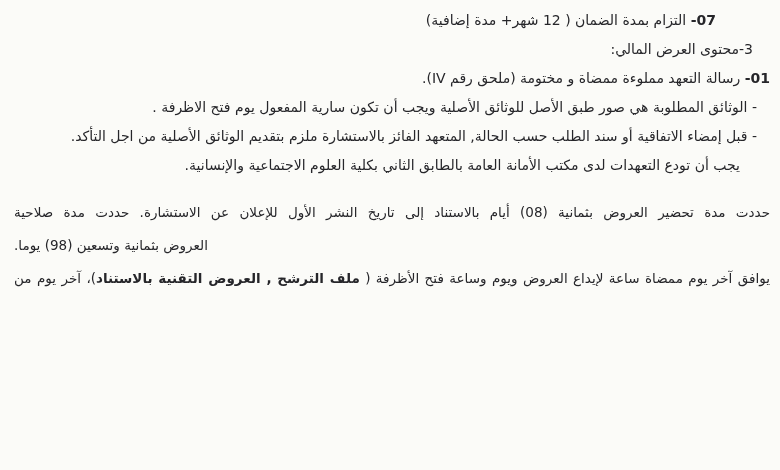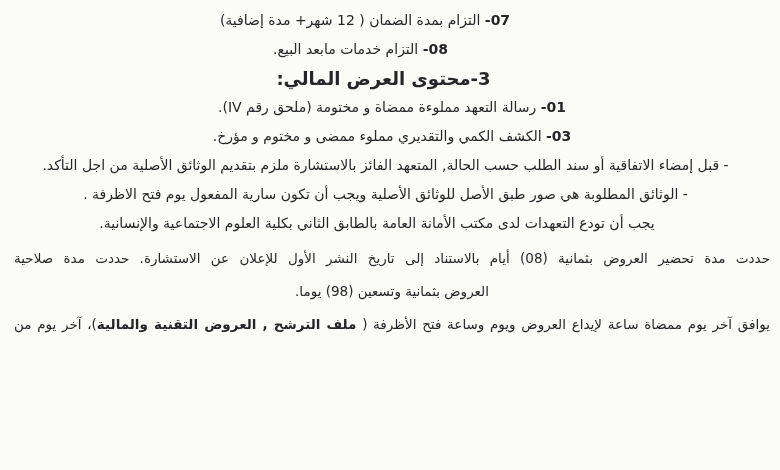--- a/index.html
+++ b/index.html
@@ -12,89 +12,83 @@
   .page{
     box-sizing:border-box;
     width:780px;height:470px;
     padding:6px 10px 0 14px;
     direction:rtl;
     overflow:hidden;
   }
   .ln{
     line-height:29px;
     font-size:14px;
-    text-align:center;
+    text-align:right;
     white-space:nowrap;
     overflow:hidden;
   }
   .b{font-weight:bold;}
   .num{font-weight:bold;letter-spacing:0.5px;}
   .ind-a{padding-right:54px;}
   .ind-b{padding-right:63px;}
-  .heading{padding-right:17px;font-size:18px;font-weight:bold;}
+  .heading{padding-right:17px;font-size:14px;font-weight:normal;}
   .ind-dash{padding-right:13px;}
   .ind-dep{padding-right:30px;}
   .para{
     line-height:33px;
     font-size:13.5px;
     white-space:normal;
   }
-  .first-para{margin-top:4px;}
+  .first-para{margin-top:16px;}
   .just{
     text-align:justify;
     text-align-last:justify;
   }
-  .endline{text-align:center;}
+  .endline{text-align:left;}
 </style>
 </head>
 <body>
 
 <div class="page">
 
   <div class="ln ind-a">
     <span class="num">07-</span><span> التزام بمدة الضمان ( 12 شهر+ مدة إضافية)</span>
   </div>
 
-  <div class="ln ind-b">
-    <span class="num">08-</span><span> التزام خدمات مابعد البيع.</span>
-  </div>
 
   <div class="ln heading">
     <span>3-محتوى العرض المالي:</span>
   </div>
 
   <div class="ln">
     <span class="num">01-</span><span> رسالة التعهد مملوءة ممضاة و مختومة (ملحق رقم IV).</span>
   </div>
 
 
-  <div class="ln">
-    <span class="num">03-</span><span> الكشف الكمي والتقديري مملوء ممضى و مختوم و مؤرخ.</span>
+
+  <div class="ln ind-dash">
+    <span>- الوثائق المطلوبة هي صور طبق الأصل للوثائق الأصلية ويجب أن تكون سارية المفعول يوم فتح الاظرفة .</span>
   </div>
 
   <div class="ln ind-dash">
     <span>- قبل إمضاء الاتفاقية أو سند الطلب حسب الحالة, المتعهد الفائز بالاستشارة ملزم بتقديم الوثائق الأصلية من اجل التأكد.</span>
-  </div>
-
-  <div class="ln ind-dash">
-    <span>- الوثائق المطلوبة هي صور طبق الأصل للوثائق الأصلية ويجب أن تكون سارية المفعول يوم فتح الاظرفة .</span>
   </div>
 
   <div class="ln ind-dep">
     <span>يجب أن تودع التعهدات لدى مكتب الأمانة العامة بالطابق الثاني بكلية العلوم الاجتماعية والإنسانية.</span>
   </div>
 
   <div class="ln para just first-para">
     <span>حددت مدة تحضير العروض بثمانية (08) أيام بالاستناد إلى تاريخ النشر الأول للإعلان عن الاستشارة. حددت مدة صلاحية</span>
   </div>
 
   <div class="ln para endline">
     <span>العروض بثمانية وتسعين (98) يوما.</span>
   </div>
 
   <div class="ln para just">
-    <span>يوافق آخر يوم ممضاة ساعة لإيداع العروض ويوم وساعة فتح الأظرفة ( </span><span class="b">ملف الترشح , العروض التقنية والمالية</span><span>)، آخر يوم من</span>
+    <span>يوافق آخر يوم ممضاة ساعة لإيداع العروض ويوم وساعة فتح الأظرفة ( </span><span class="b">ملف الترشح , العروض التقنية بالاستناد</span><span>)، آخر يوم من</span>
   </div>
 
 
 
 
 </div>
 
 </body></html>

